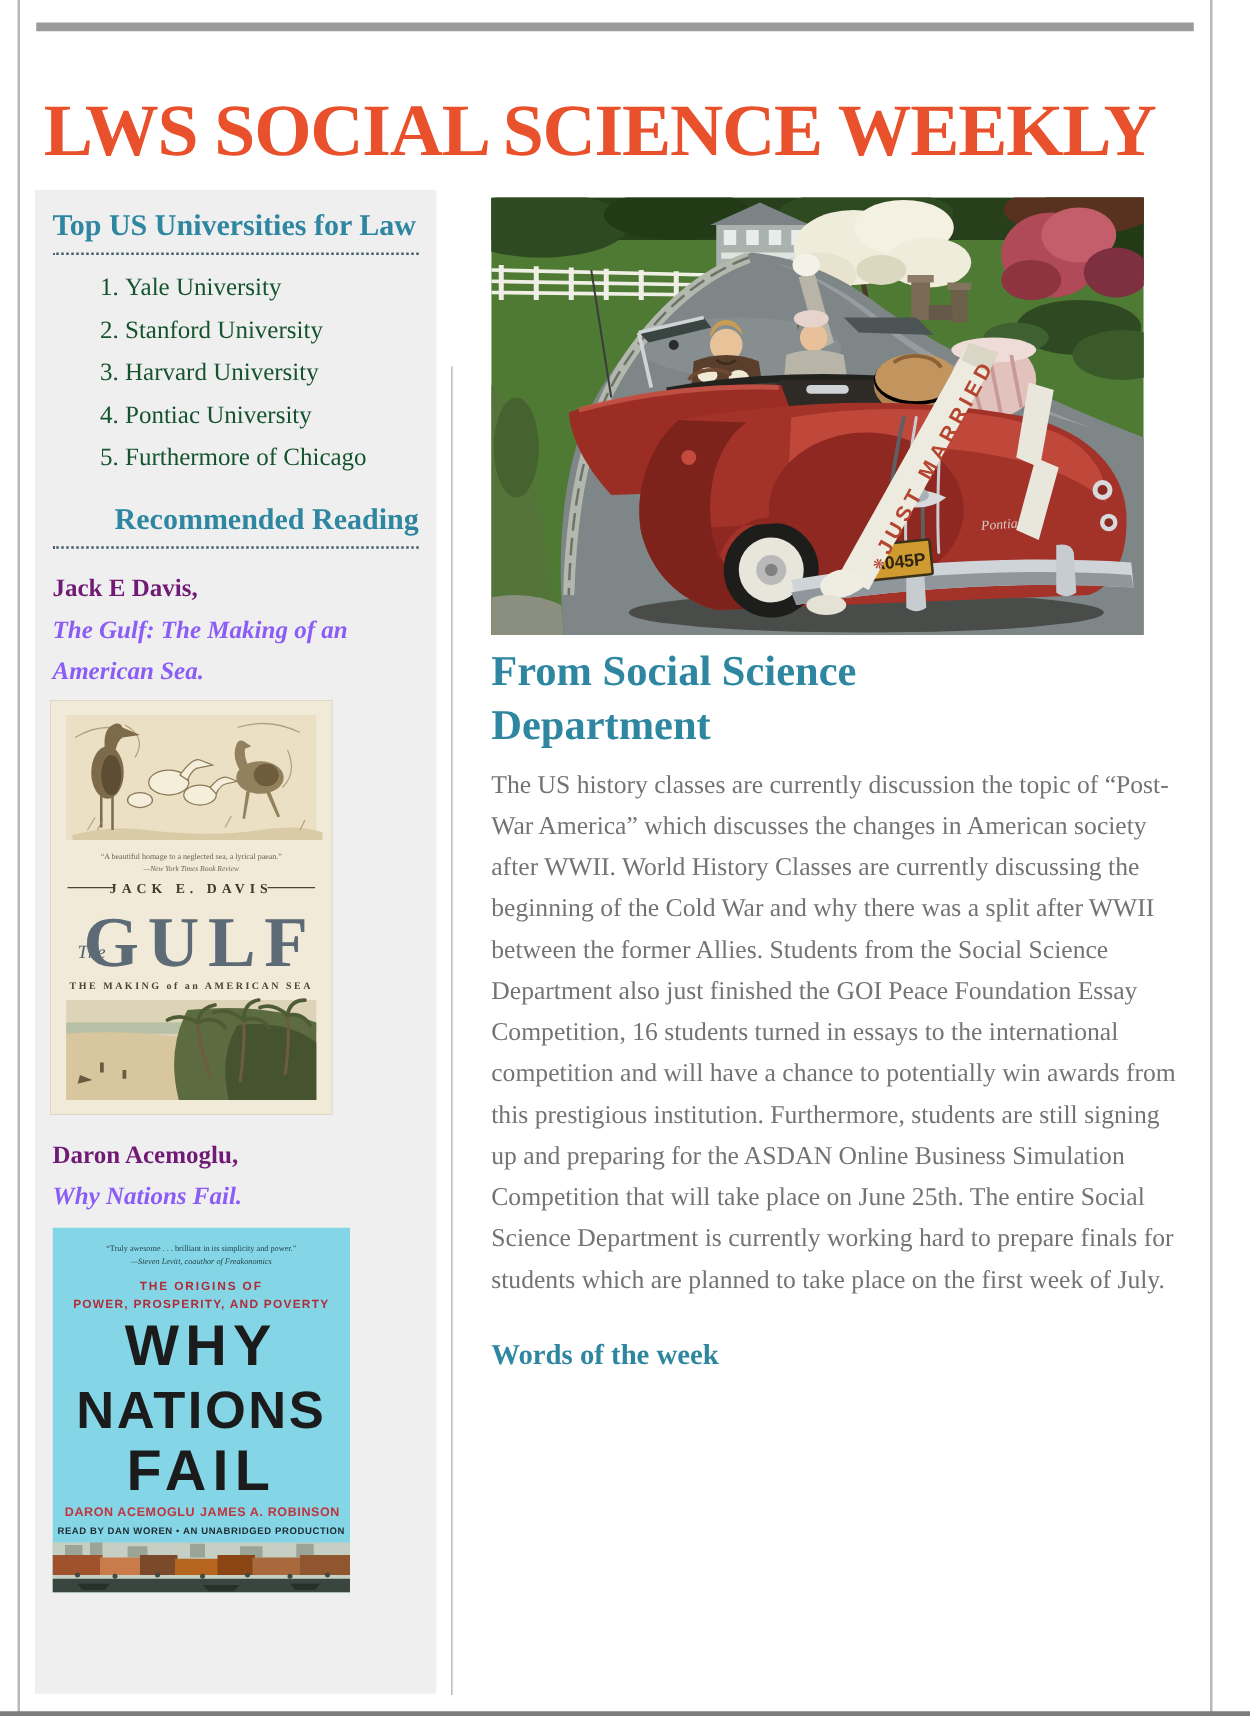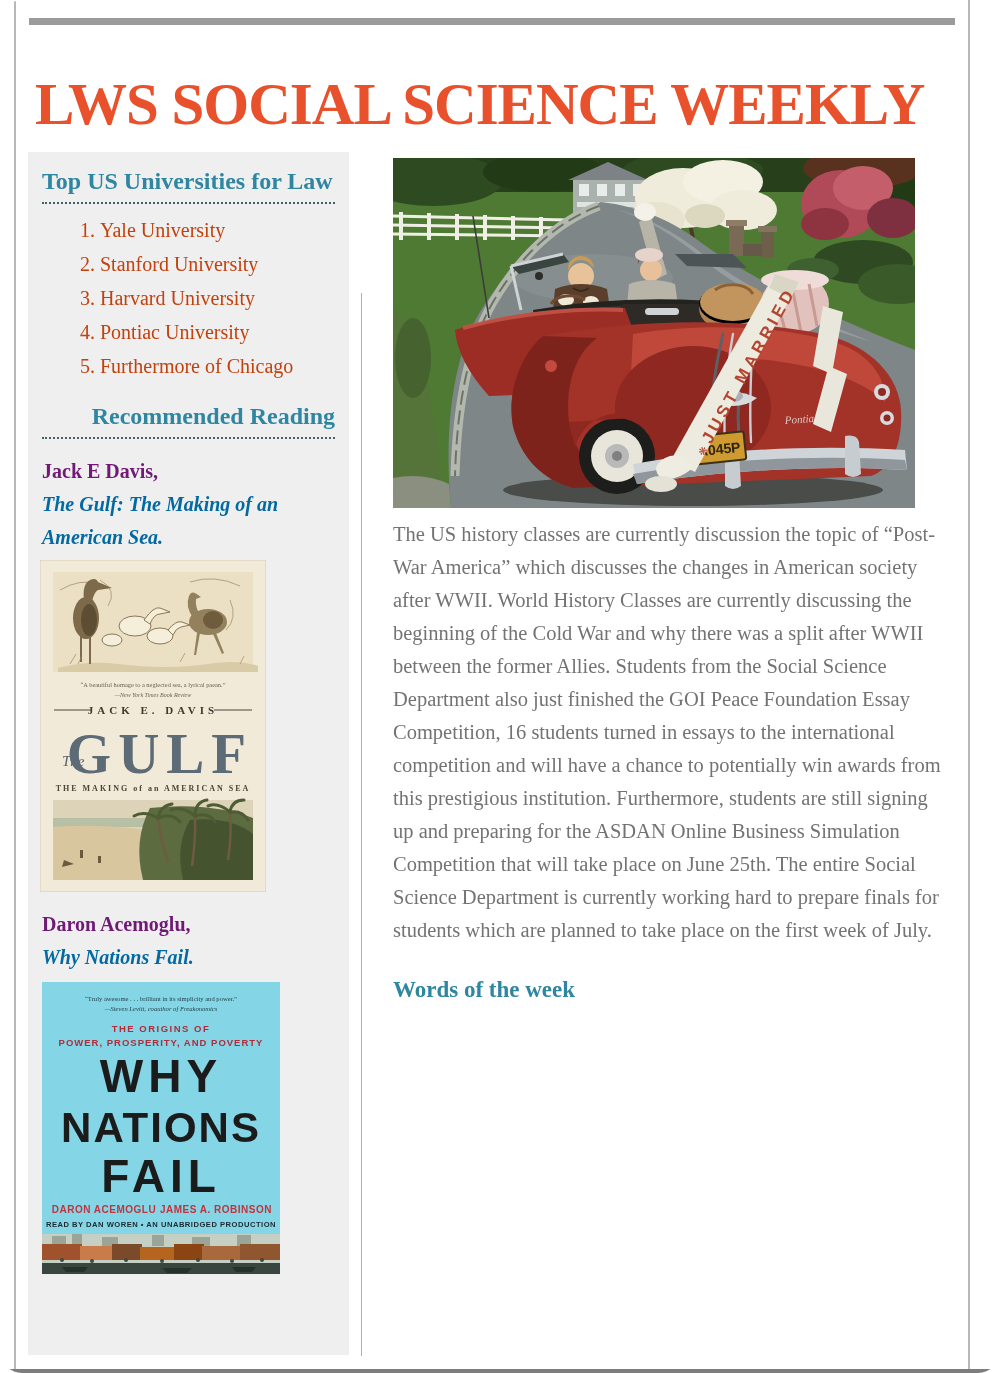--- a/index.html
+++ b/index.html
@@ -1,37 +1,37 @@
 <!DOCTYPE html>
 <html><head>
 <meta charset="utf-8">
 <style>
   html,body{margin:0;padding:0;background:#ffffff;}
   .page{position:relative;width:1000px;height:1373px;background:#ffffff;overflow:hidden;
-        font-family:"Liberation Serif","DejaVu Serif",serif;border-radius:22px;}
+        font-family:"Liberation Serif","DejaVu Serif",serif;}
   
   .border-left{position:absolute;left:14px;top:0;width:2px;height:1373px;background:#b8b8b8;}
   .border-right{position:absolute;left:968px;top:0;width:2px;height:1373px;background:#b8b8b8;}
   .top-bar{position:absolute;left:29px;top:18px;width:926px;height:7px;background:#9b9b9b;}
   .bottom-bar{position:absolute;left:0;top:1369px;width:1000px;height:4px;background:#7d7d7d;}
   .divider{position:absolute;left:361px;top:293px;width:1px;height:1063px;background:#aeaeae;}
 
   .masthead{position:absolute;left:35px;top:30px;width:930px;
         font-size:59px;font-weight:bold;color:#e8512b;letter-spacing:-1px;white-space:nowrap;}
 
   
   .sidebar{position:absolute;left:28px;top:152px;width:321px;height:1203px;background:#efeff0;
         box-sizing:border-box;padding:14px 14px 12px 14px;}
   .side-heading{font-size:24px;font-weight:bold;color:#2e86a0;line-height:30px;margin:0;
         padding-bottom:6px;border-bottom:2px dotted #44606b;}
-  .uni-list{margin:16px 0 0 0;padding:0 0 0 58px;font-size:20px;color:#c2410c;}
+  .uni-list{margin:16px 0 0 0;padding:0 0 0 58px;font-size:20px;color:#14532d;}
   .uni-list li{margin-bottom:13px;line-height:21px;}
   .reading-heading{margin-top:24px;text-align:right;}
   .book-author{font-size:20px;font-weight:bold;color:#701a75;margin:16px 0 0 0;line-height:33px;}
-  .book-title{font-size:20px;font-weight:bold;font-style:italic;color:#0369a1;margin:0;line-height:33px;width:290px;}
+  .book-title{font-size:20px;font-weight:bold;font-style:italic;color:#8b5cf6;margin:0;line-height:33px;width:290px;}
   .cover{display:block;margin-top:6px;}
   .cover-gulf{margin-left:-2px;}
   .cover-wnf{margin-top:8px;}
 
   
   .main{position:absolute;left:393px;top:158px;width:548px;}
   .photo{display:block;width:522px;height:350px;}
   .main-heading{font-size:34px;font-weight:bold;color:#2e86a0;line-height:43px;margin:8px 0 0 0;max-width:440px;}
   .body-text{font-size:20.5px;color:#737373;line-height:33px;margin:10px 0 0 0;text-align:left;}
   .words-heading{font-size:23px;font-weight:bold;color:#2e86a0;margin:28px 0 0 0;line-height:30px;}
@@ -401,19 +401,20 @@
           <path d="M300,310 q-20,16 -34,8 q-8,-10 6,-18 q16,-8 28,10 Z" fill="#efede1"></path>
           <ellipse cx="268" cy="326" rx="16" ry="8" fill="#e4e2d4"></ellipse>
           <text transform="translate(306,296) rotate(-61)" x="14" y="6" font-size="17" font-weight="bold" letter-spacing="4" fill="#b5452f" font-family="Liberation Sans, sans-serif">JUST MARRIED</text>
           <text transform="translate(306,296) rotate(-61)" x="0" y="6" font-size="11" fill="#b5452f" font-family="DejaVu Sans, sans-serif">❋</text>
         </g>
 
         <path d="M158,146 a20,12 0 0 1 34,-4" stroke="#6e4a33" stroke-width="3" fill="none"></path>
       </g>
     </svg>
 
+    <h2 class="main-heading">From Social Science Department</h2>
 
     <p class="body-text">The US history classes are currently discussion the topic of “Post-War America” which discusses the changes in American society after WWII. World History Classes are currently discussing the beginning of the Cold War and why there was a split after WWII between the former Allies. Students from the Social Science Department also just finished the GOI Peace Foundation Essay Competition, 16 students turned in essays to the international competition and will have a chance to potentially win awards from this prestigious institution. Furthermore, students are still signing up and preparing for the ASDAN Online Business Simulation Competition that will take place on June 25th. The entire Social Science Department is currently working hard to prepare finals for students which are planned to take place on the first week of July.</p>
 
     <h3 class="words-heading">Words of the week</h3>
 
   </div>
 </div>
 
 </body></html>

